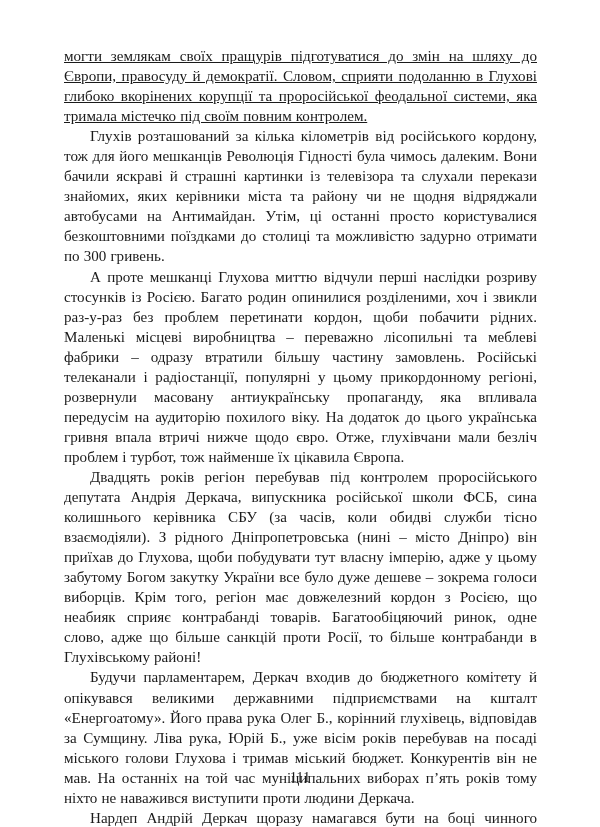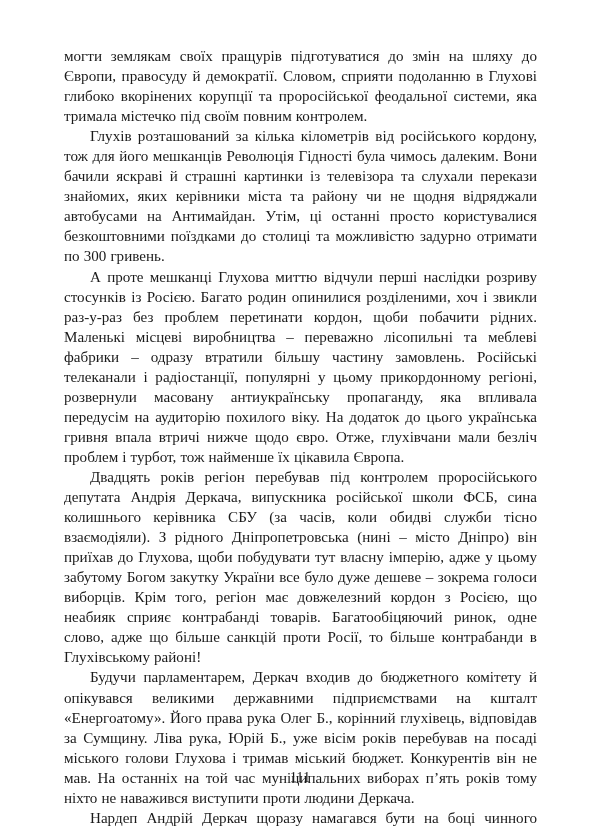--- a/index.html
+++ b/index.html
@@ -34,20 +34,21 @@
     text-align: justify;
     text-justify: inter-word;
     text-indent: 26px;
     hyphens: manual;
     -webkit-hyphens: manual;
     word-spacing: 0.02em;
   }
 
   .para.no-indent {
     text-indent: 0;
+    text-decoration: underline;
   }
 
   .folio {
     position: absolute;
     left: 0;
     right: 0;
     top: 768px;
     text-align: center;
     font-family: "Liberation Serif", "DejaVu Serif", serif;
     font-size: 14.5px;

